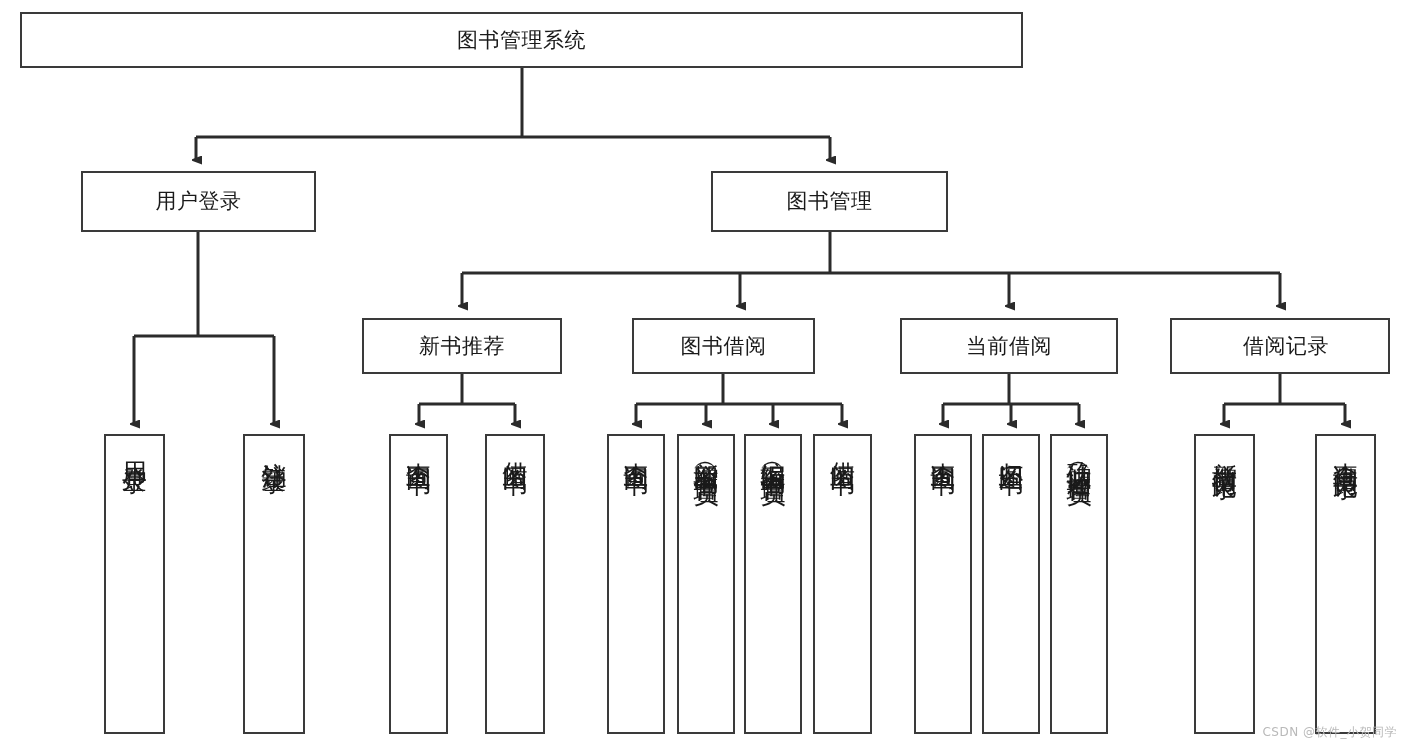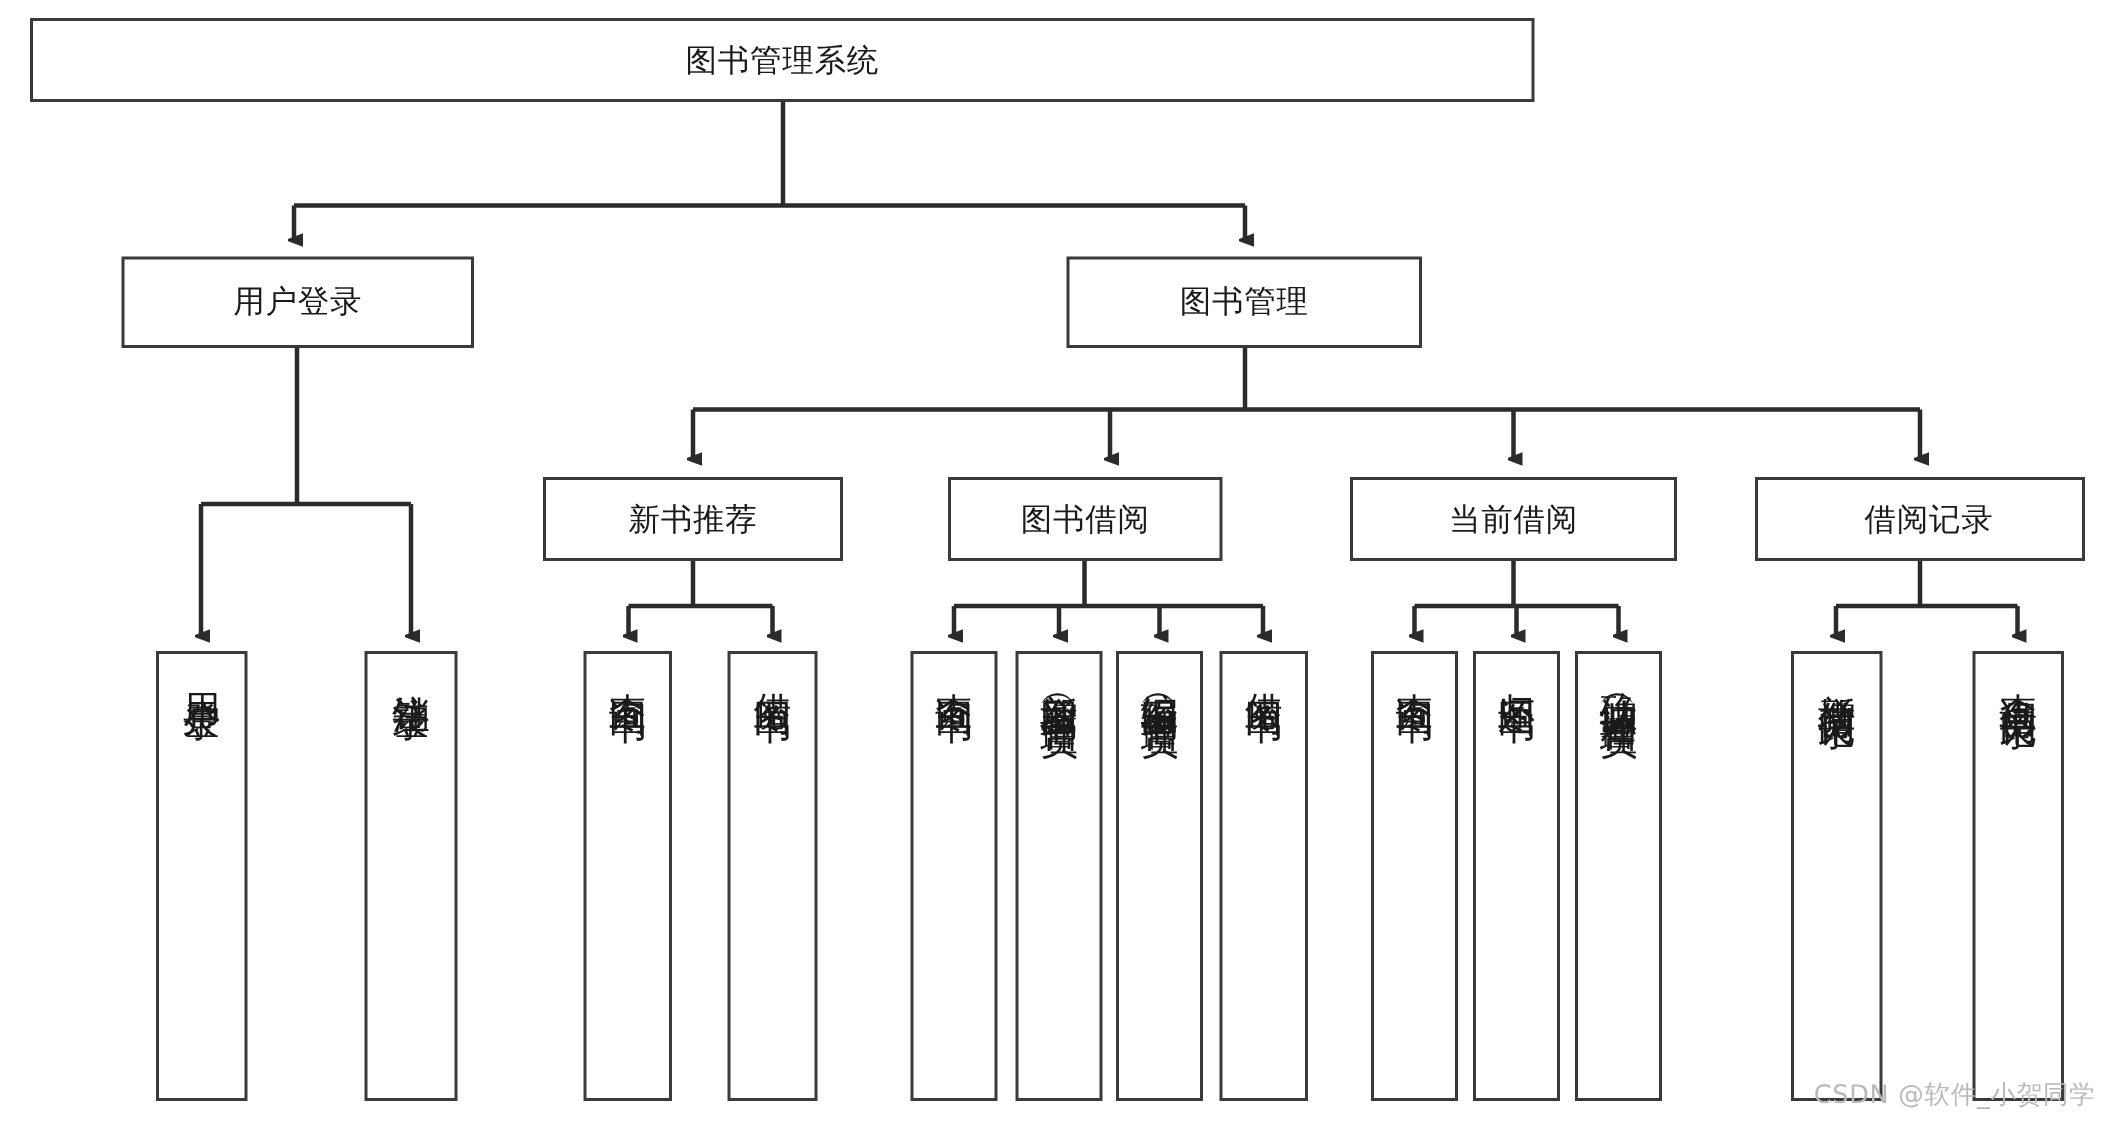--- a/index.html
+++ b/index.html
@@ -52,21 +52,21 @@
     writing-mode: vertical-rl;
     text-orientation: upright;
     font-size: 25px;
     letter-spacing: 3px;
     line-height: 1;
   }
   #watermark {
     position: absolute;
     right: 8px;
     bottom: 6px;
-    font-size: 17px;
+    font-size: 12px;
     color: #b9b9b9;
     letter-spacing: 0.5px;
     white-space: nowrap;
     pointer-events: none;
   }
 </style>
 </head>
 <body>
 
 <div id="diagram-root">

